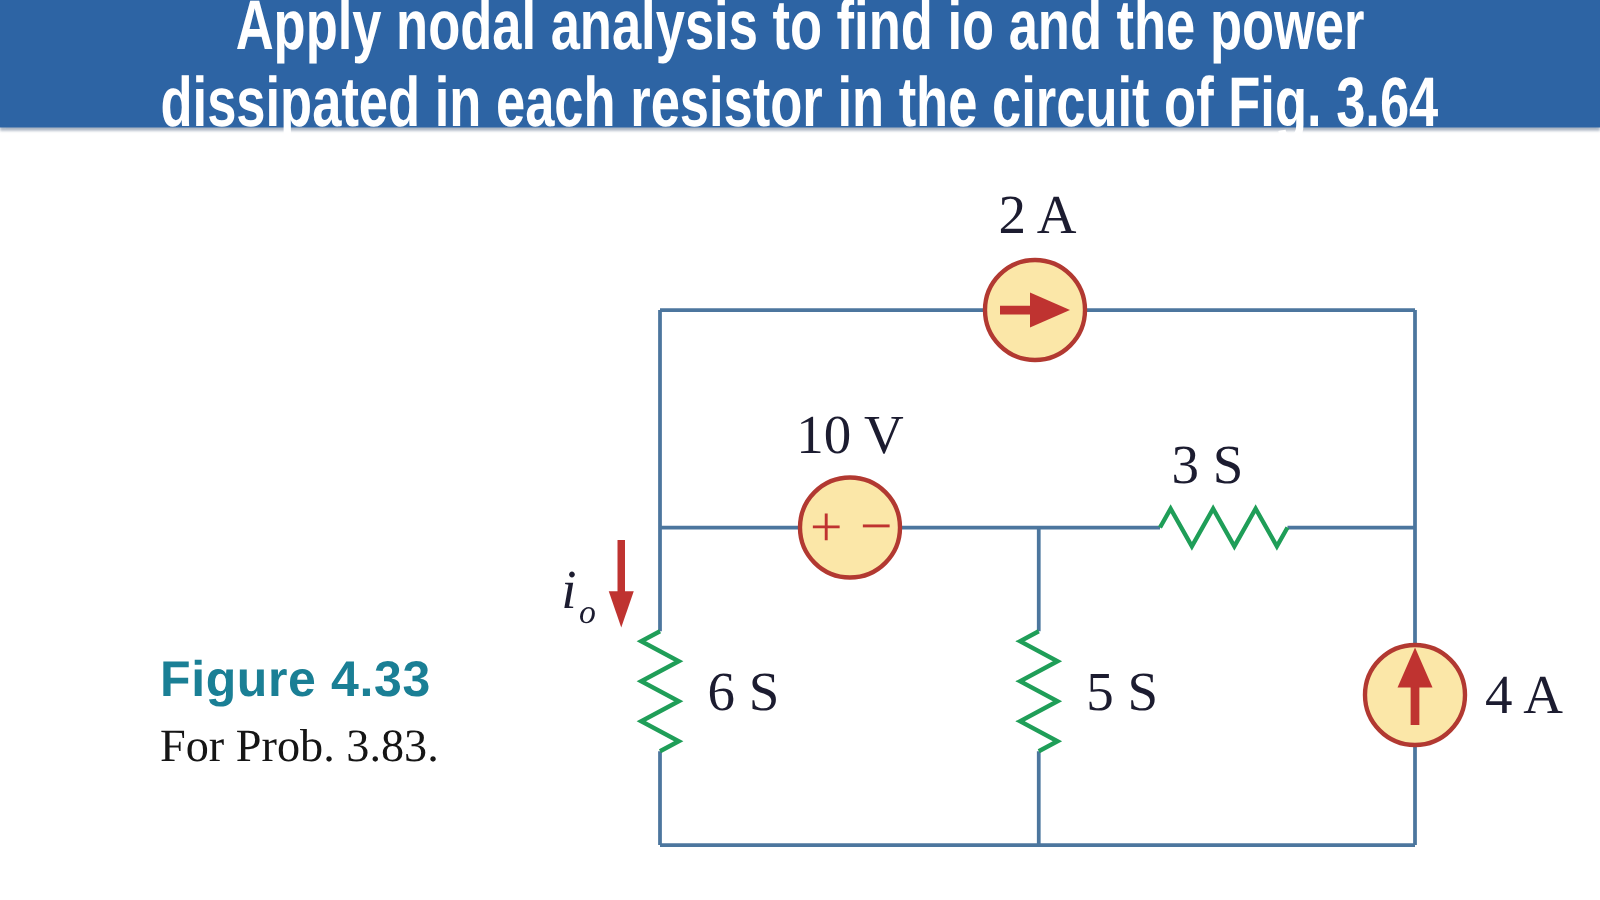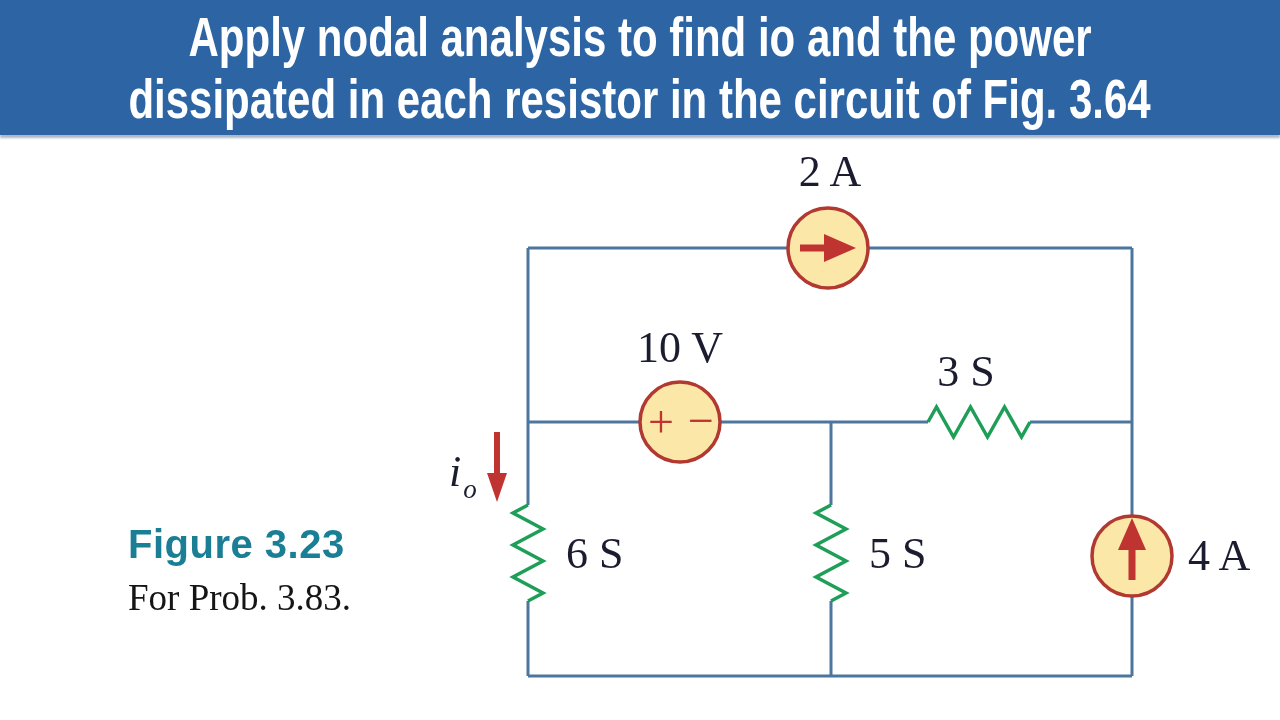--- a/index.html
+++ b/index.html
@@ -4,21 +4,21 @@
 <style>
   html, body { margin: 0; padding: 0; }
   body {
     width: 1280px; height: 720px;
     background: #ffffff;
     overflow: hidden;
     position: relative;
     font-family: "Liberation Sans", sans-serif;
   }
   .banner {
-    position: absolute; left: 0; top: 0; width: 1280px; height: 135px;
+    position: absolute; left: 0; top: 0; width: 1280px; height: 102px;
     background: #2d64a4;
     display: flex; flex-direction: column; align-items: center; justify-content: center;
     box-shadow: 0 3px 2px rgba(20,50,90,0.35);
   }
   .banner-line {
     color: #ffffff;
     font-weight: 700;
     font-size: 56px;
     line-height: 62px;
     white-space: nowrap;
@@ -104,14 +104,14 @@
   <text class="clabel" x="830" y="186" text-anchor="middle">2 A</text>
   <text class="clabel" x="680" y="362" text-anchor="middle">10 V</text>
   <text class="clabel" x="966" y="386" text-anchor="middle">3 S</text>
   <text class="clabel" x="566" y="568" text-anchor="start">6 S</text>
   <text class="clabel" x="869" y="568" text-anchor="start">5 S</text>
   <text class="clabel" x="1188" y="570" text-anchor="start">4 A</text>
 
   <text class="iolabel" x="449" y="486"><tspan>i</tspan><tspan dy="12" dx="2" font-size="27">o</tspan></text>
 </svg>
 
-<div class="caption-title">Figure 3.23</div>
+<div class="caption-title">Figure 4.33</div>
 <div class="caption-sub">For Prob. 3.83.</div>
 
 </body></html>

